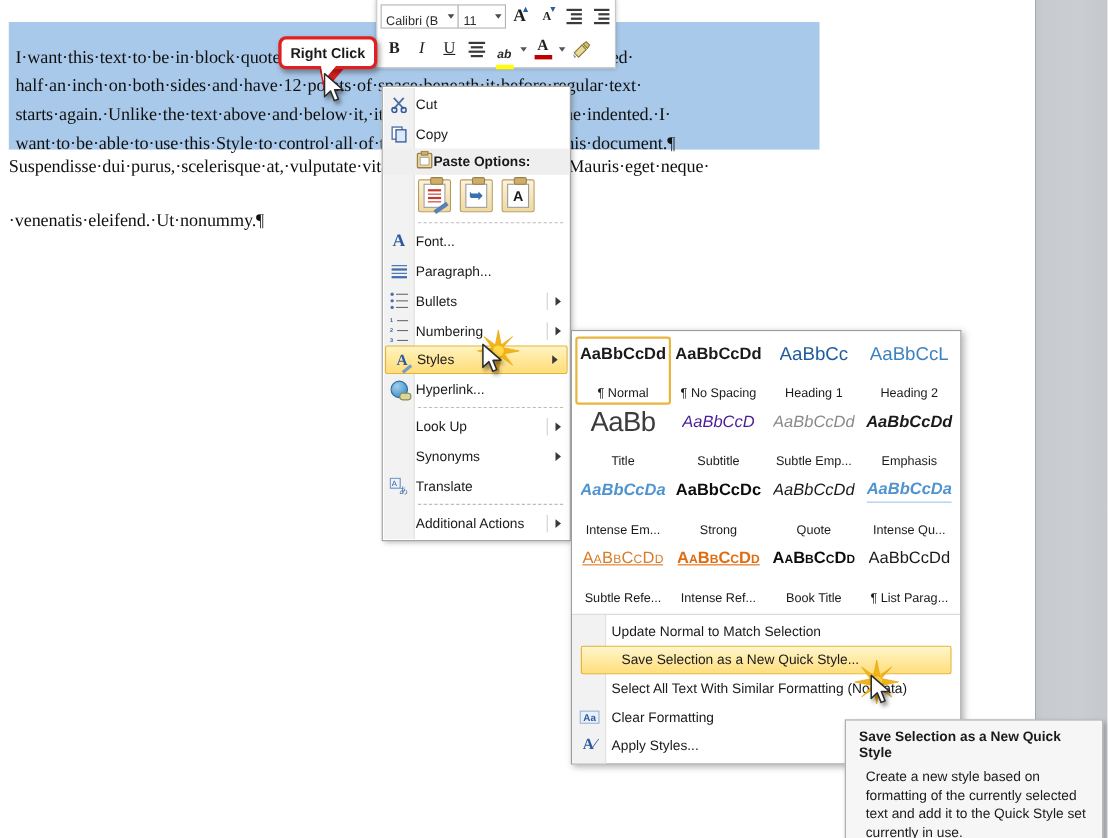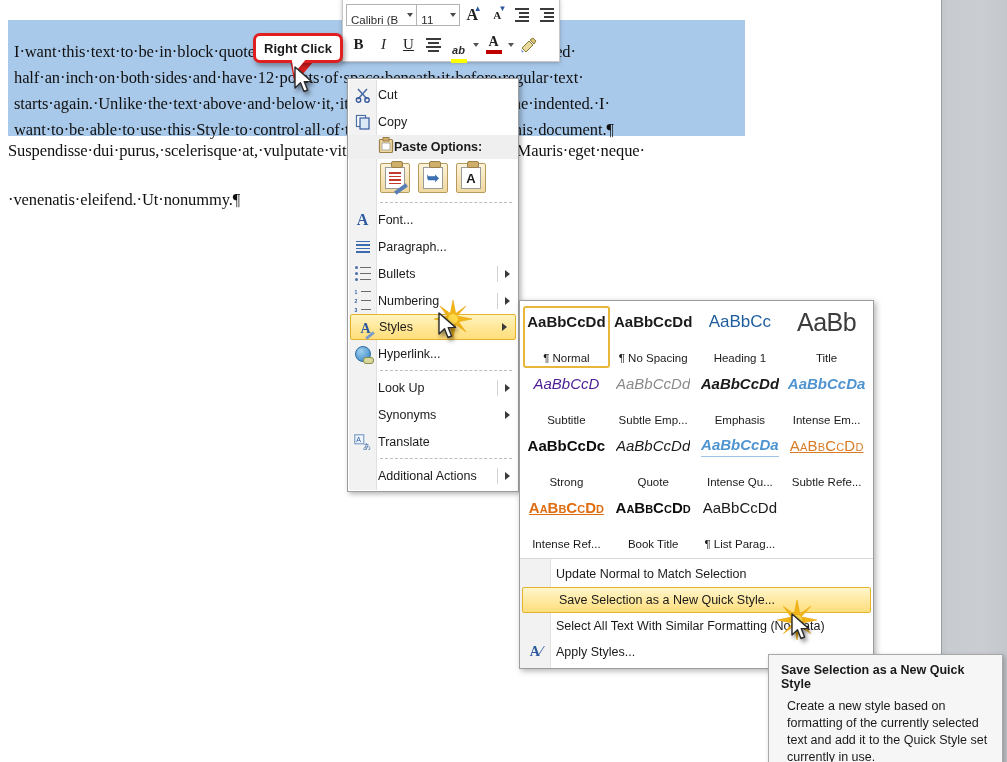--- a/index.html
+++ b/index.html
@@ -324,21 +324,21 @@
     height: 26px;
     padding-left: 36px;
     font-size: 12.5px;
     color: #1a1a1a;
     box-sizing: border-box;
   }
   .sa-item.highlighted {
     background: linear-gradient(to bottom, #fff6cc 0%, #ffeaa3 50%, #ffde7d 100%);
     border: 1px solid #e3b22e;
     border-radius: 2px;
-    margin: 0 2px;
+    margin: 0 8px;
     text-align: center;
   }
   .sa-item .ico2 {
     position: absolute; left: 6px; top: 3px;
     width: 20px; height: 20px;
     display:flex; align-items:center; justify-content:center;
   }
   .gi-clearfmt { position:relative; font-size:9px; font-weight:700; color:#2d5a9e; border:1px solid #9ab4d4; padding:0 2px; background:#e9f0f8;}
   .gi-applysty { font-family:"Liberation Serif",serif; font-weight:700; font-size:14px; color:#2d5a9e;}
 
@@ -681,20 +681,24 @@
         <div class="style-name">¶ Normal</div>
       </div>
       <div class="style-cell">
         <div class="style-preview p-nospace">AaBbCcDd</div>
         <div class="style-name">¶ No Spacing</div>
       </div>
       <div class="style-cell">
         <div class="style-preview p-h1">AaBbCc</div>
         <div class="style-name">Heading 1</div>
       </div>
+      <div class="style-cell">
+        <div class="style-preview p-h2">AaBbCcL</div>
+        <div class="style-name">Heading 2</div>
+      </div>
 
       <div class="style-cell">
         <div class="style-preview p-title">AaBb</div>
         <div class="style-name">Title</div>
       </div>
       <div class="style-cell">
         <div class="style-preview p-subtitle">AaBbCcD</div>
         <div class="style-name">Subtitle</div>
       </div>
       <div class="style-cell">
@@ -749,20 +753,26 @@
       </div>
 
       <div class="sa-item highlighted">
         <span>Save Selection as a New Quick Style...</span>
       </div>
 
       <div class="sa-item">
         <span>Select All Text With Similar Formatting (No Data)</span>
       </div>
 
+      <div class="sa-item">
+        <span class="ico2">
+          <span class="gi-clearfmt">Aa</span>
+        </span>
+        <span>Clear Formatting</span>
+      </div>
 
       <div class="sa-item">
         <span class="ico2">
           <span class="gi-applysty">A⁄</span>
         </span>
         <span>Apply Styles...</span>
       </div>
     </div>
   </div>
 

